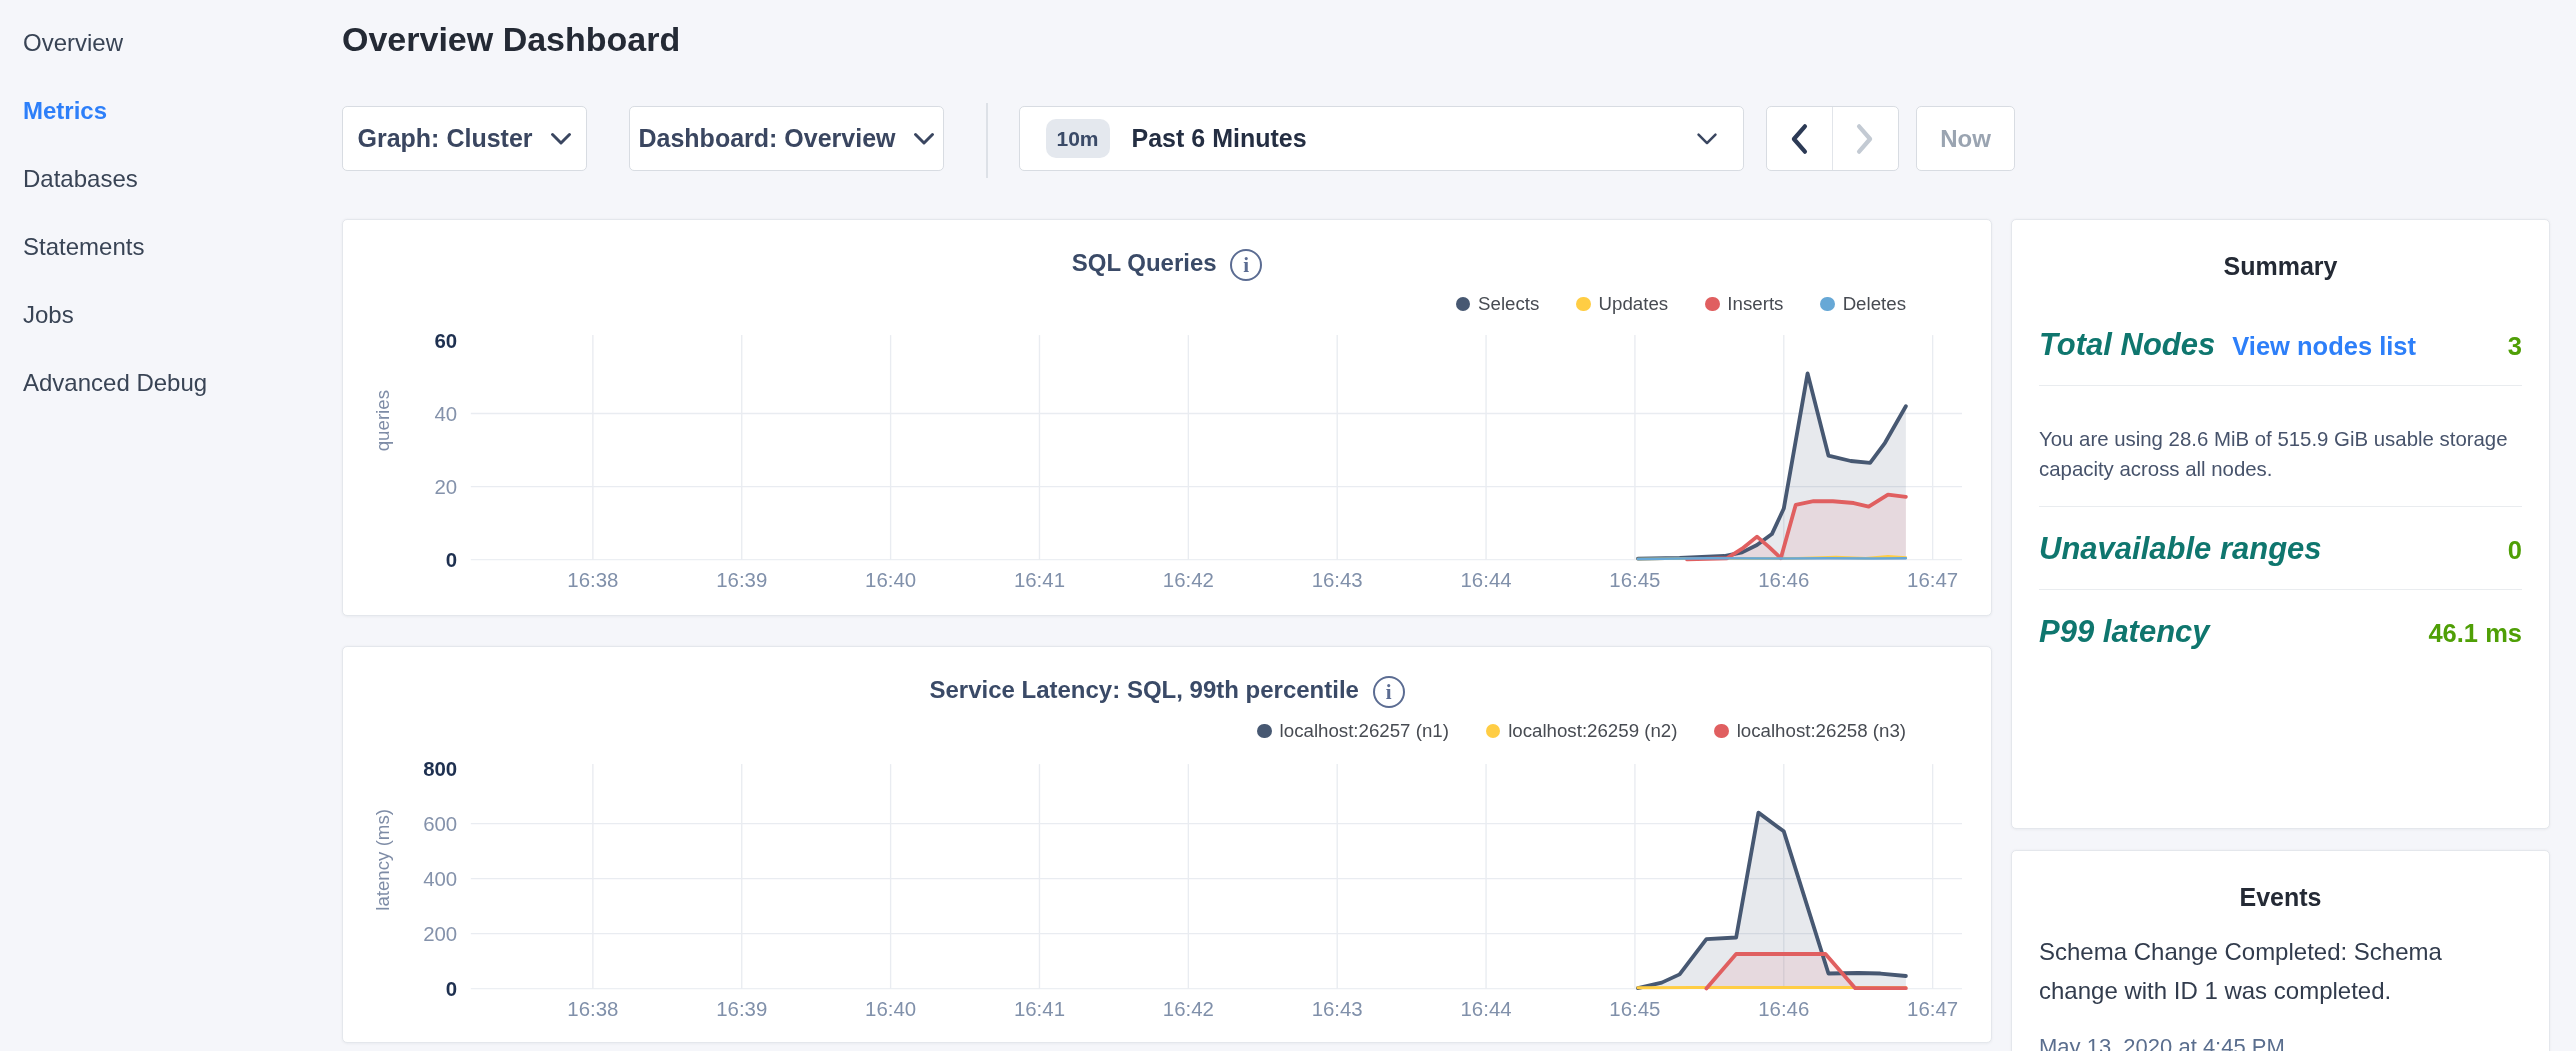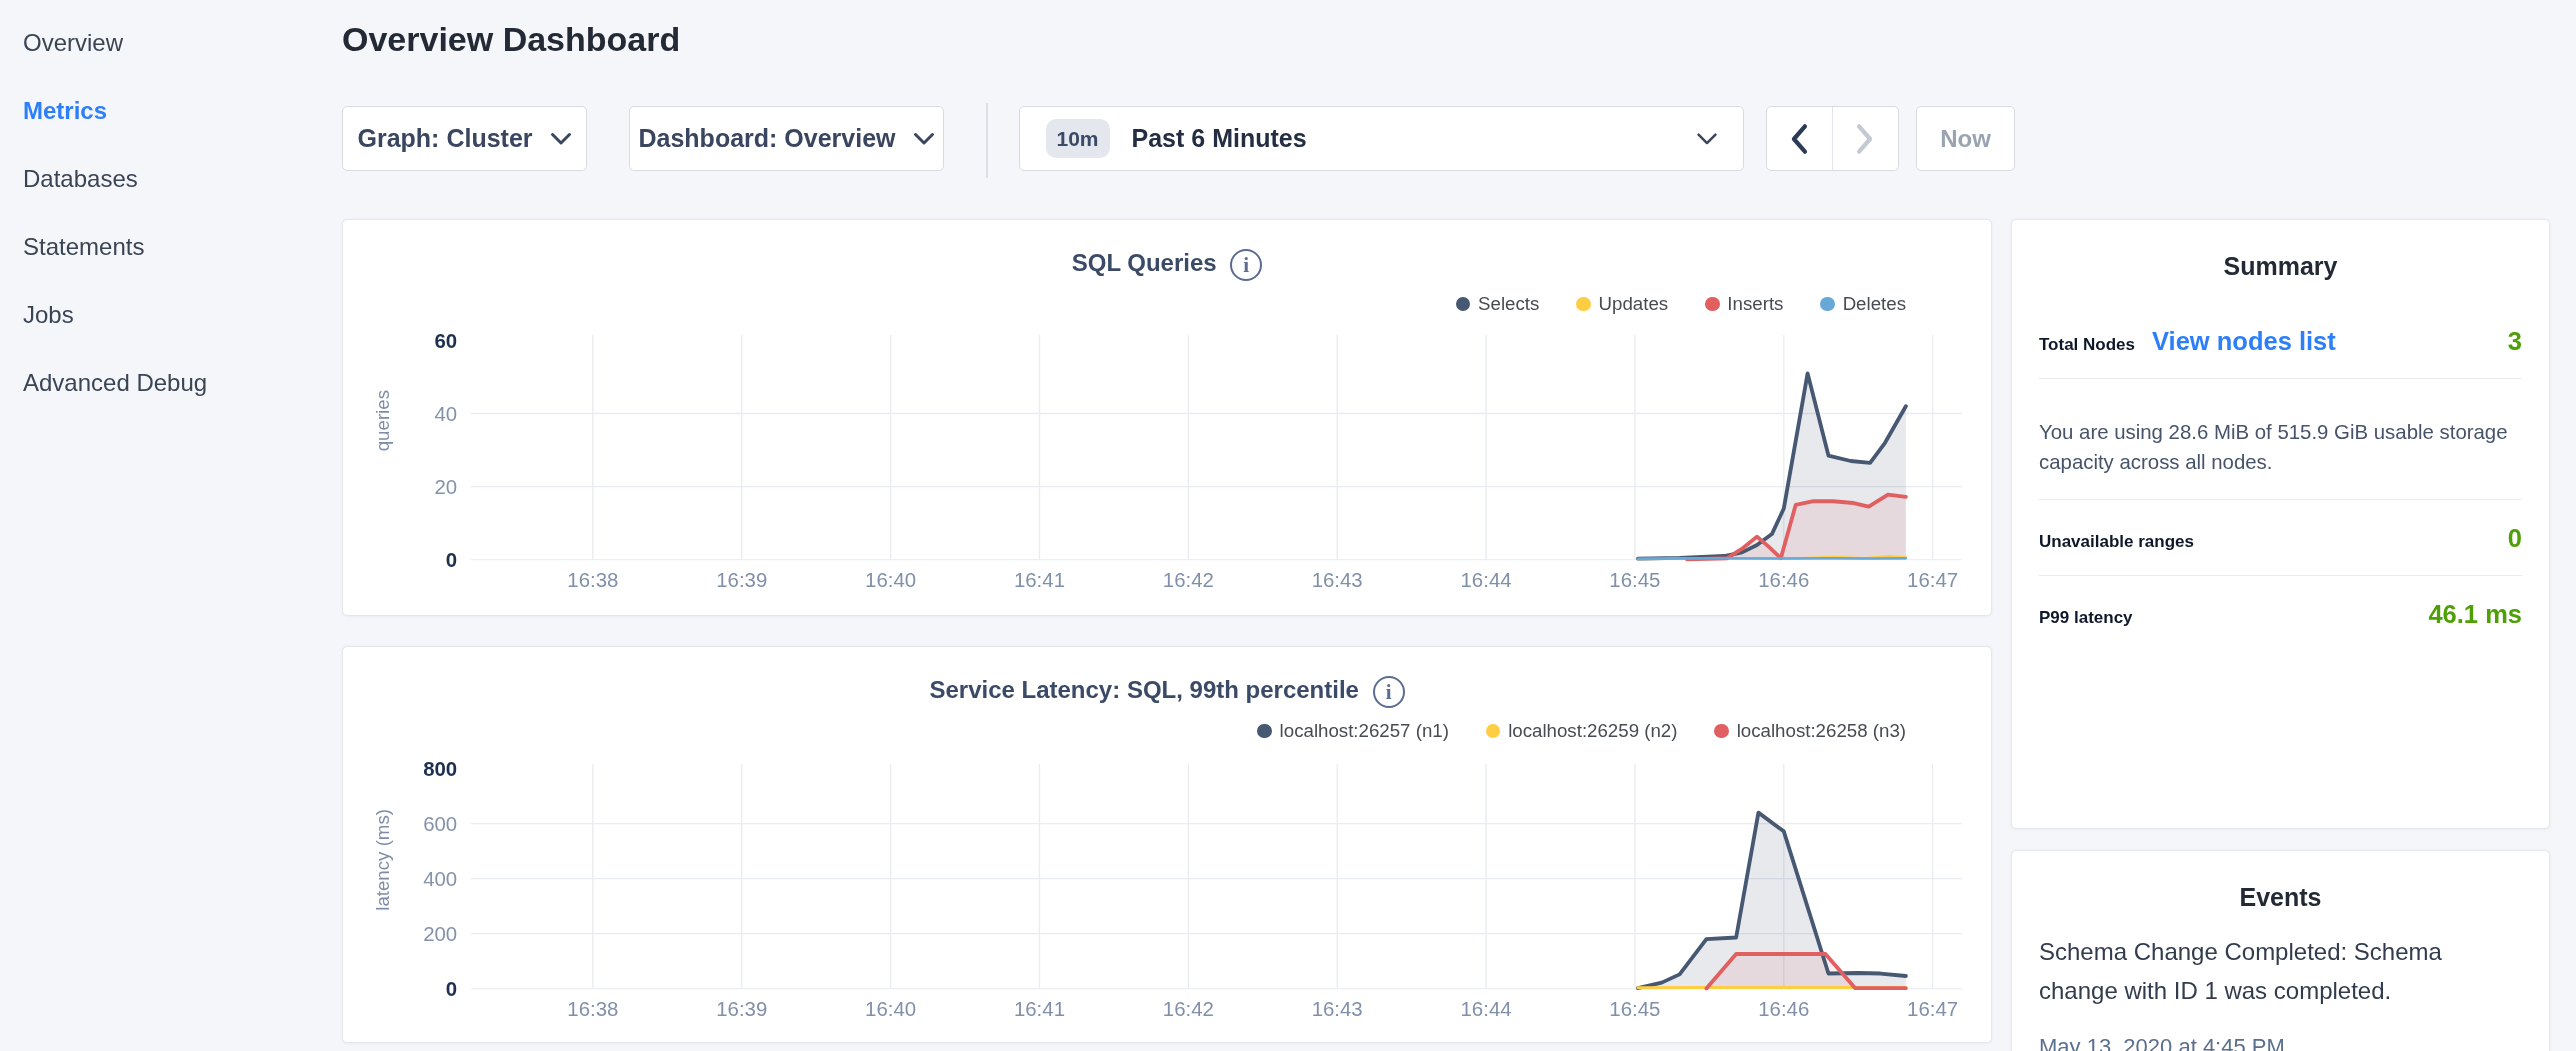--- a/index.html
+++ b/index.html
@@ -54,21 +54,21 @@
   .baseline { stroke:#eceff3; stroke-width:1.6; }
   .xt { text-anchor:middle; fill:#8090aa; font-size:24px; }
   .yt { text-anchor:end; fill:#8492ab; font-size:24px; }
   .yt-strong { text-anchor:end; fill:#1e3050; font-size:24px; font-weight:700; }
   
   .panel-title { text-align:center; font-size:25px; font-weight:700; color:#242a35; padding-top:32px; }
   .s-rows { padding:22px 27px 0 27px; }
   .s-row { padding:24px 0 22px 0; }
   .s-row + .s-row { border-top:1.7px solid #e9ecef; }
   .s-head { display:flex; align-items:baseline; }
-  .s-label { font-size:17px; font-weight:700; color:#0f172a; }
+  .s-label { font-size:31px; font-weight:700; color:#0f766e;font-style:italic; }
   .s-link { font-size:25.5px; font-weight:600; color:#2d7ff9; margin-left:17px; cursor:pointer; }
   .s-value { margin-left:auto; font-size:25.5px; font-weight:700; color:#4f9f06; }
   .s-caption { margin-top:13.6px; font-size:20.4px; line-height:30px; color:#47536b; }
   
   .e-body { padding:20.4px 27px 0 27px; }
   .e-text { font-size:24px; line-height:39px; color:#323c4d; }
   .e-time { margin-top:24px; font-size:22px; color:#5a6e8e; }
 </style>
 </head>
 <body>

